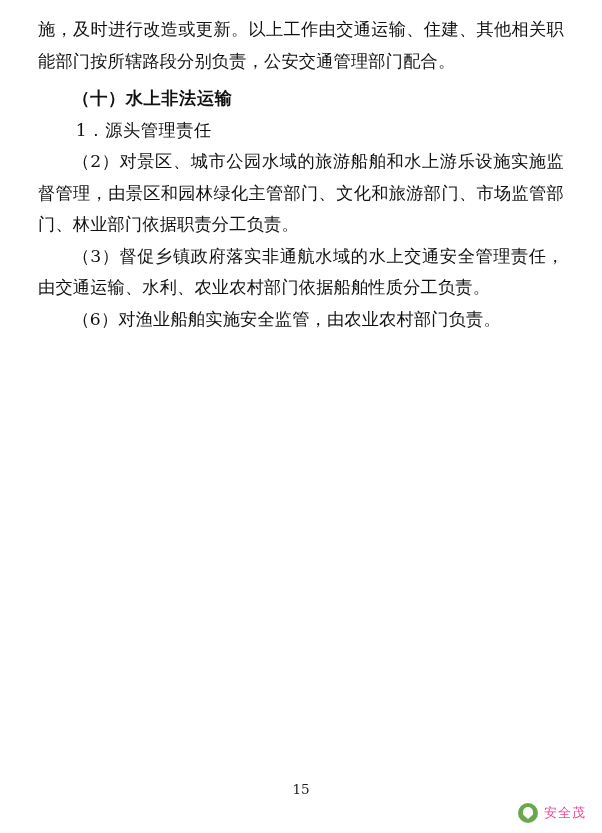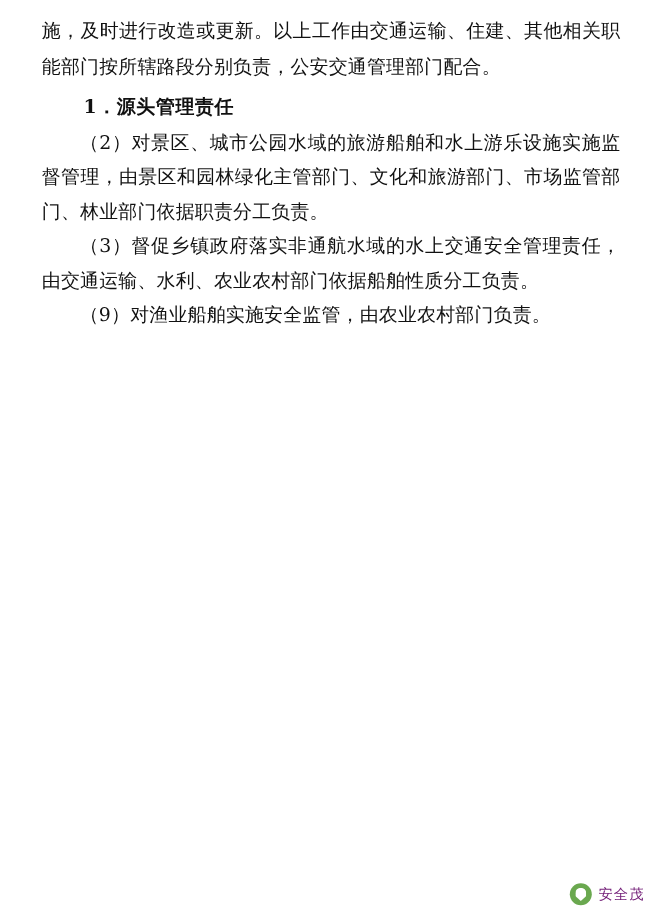--- a/index.html
+++ b/index.html
@@ -37,21 +37,21 @@
     font-size: 17.2px;
     line-height: 31.5px;
     font-weight: bold;
     margin: 0;
     text-indent: 2em;
     letter-spacing: 0.6px;
   }
   .heading-sub {
     font-size: 17.2px;
     line-height: 31.5px;
-    font-weight: bold;
+    font-weight: normal;
     margin: 0;
     text-indent: 2.2em;
     letter-spacing: 0.6px;
   }
   .gap-small { height: 6px; }
   .page-number {
     position: absolute;
     left: 0;
     right: 0;
     bottom: 36px;
@@ -82,44 +82,46 @@
     left: 5px;
     top: 4px;
     width: 10px;
     height: 12px;
     background: #ffffff;
     border-radius: 5px 5px 3px 3px;
     clip-path: polygon(0 0, 100% 0, 100% 62%, 50% 100%, 0 62%);
   }
   .wm-text {
     font-size: 13px;
-    color: #701a75;
+    color: #ec4899;
     font-family: Liberation Serif, serif;
     letter-spacing: 1px;
   }
 </style>
 </head>
 <body>
 
 <div class="page">
 
   <p class="para">施，及时进行改造或更新。以上工作由交通运输、住建、其他相关职能部门按所辖路段分别负责，公安交通管理部门配合。</p>
 
   <div class="gap-small"></div>
 
+  <p class="heading">（十）水上非法运输</p>
 
   <p class="heading-sub">1．源头管理责任</p>
 
 
   <p class="para indent2">（2）对景区、城市公园水域的旅游船舶和水上游乐设施实施监督管理，由景区和园林绿化主管部门、文化和旅游部门、市场监管部门、林业部门依据职责分工负责。</p>
 
 
   <p class="para indent2">（3）督促乡镇政府落实非通航水域的水上交通安全管理责任，由交通运输、水利、农业农村部门依据船舶性质分工负责。</p>
 
-  <p class="para indent2">（9）对渔业船舶实施安全监管，由农业农村部门负责。</p>
+  <p class="para indent2">（6）对渔业船舶实施安全监管，由农业农村部门负责。</p>
 
+  <div class="page-number">15</div>
 
   <div class="watermark">
     <span class="wm-logo"></span>
     <span class="wm-text">安全茂</span>
   </div>
 
 </div>
 
 </body></html>

